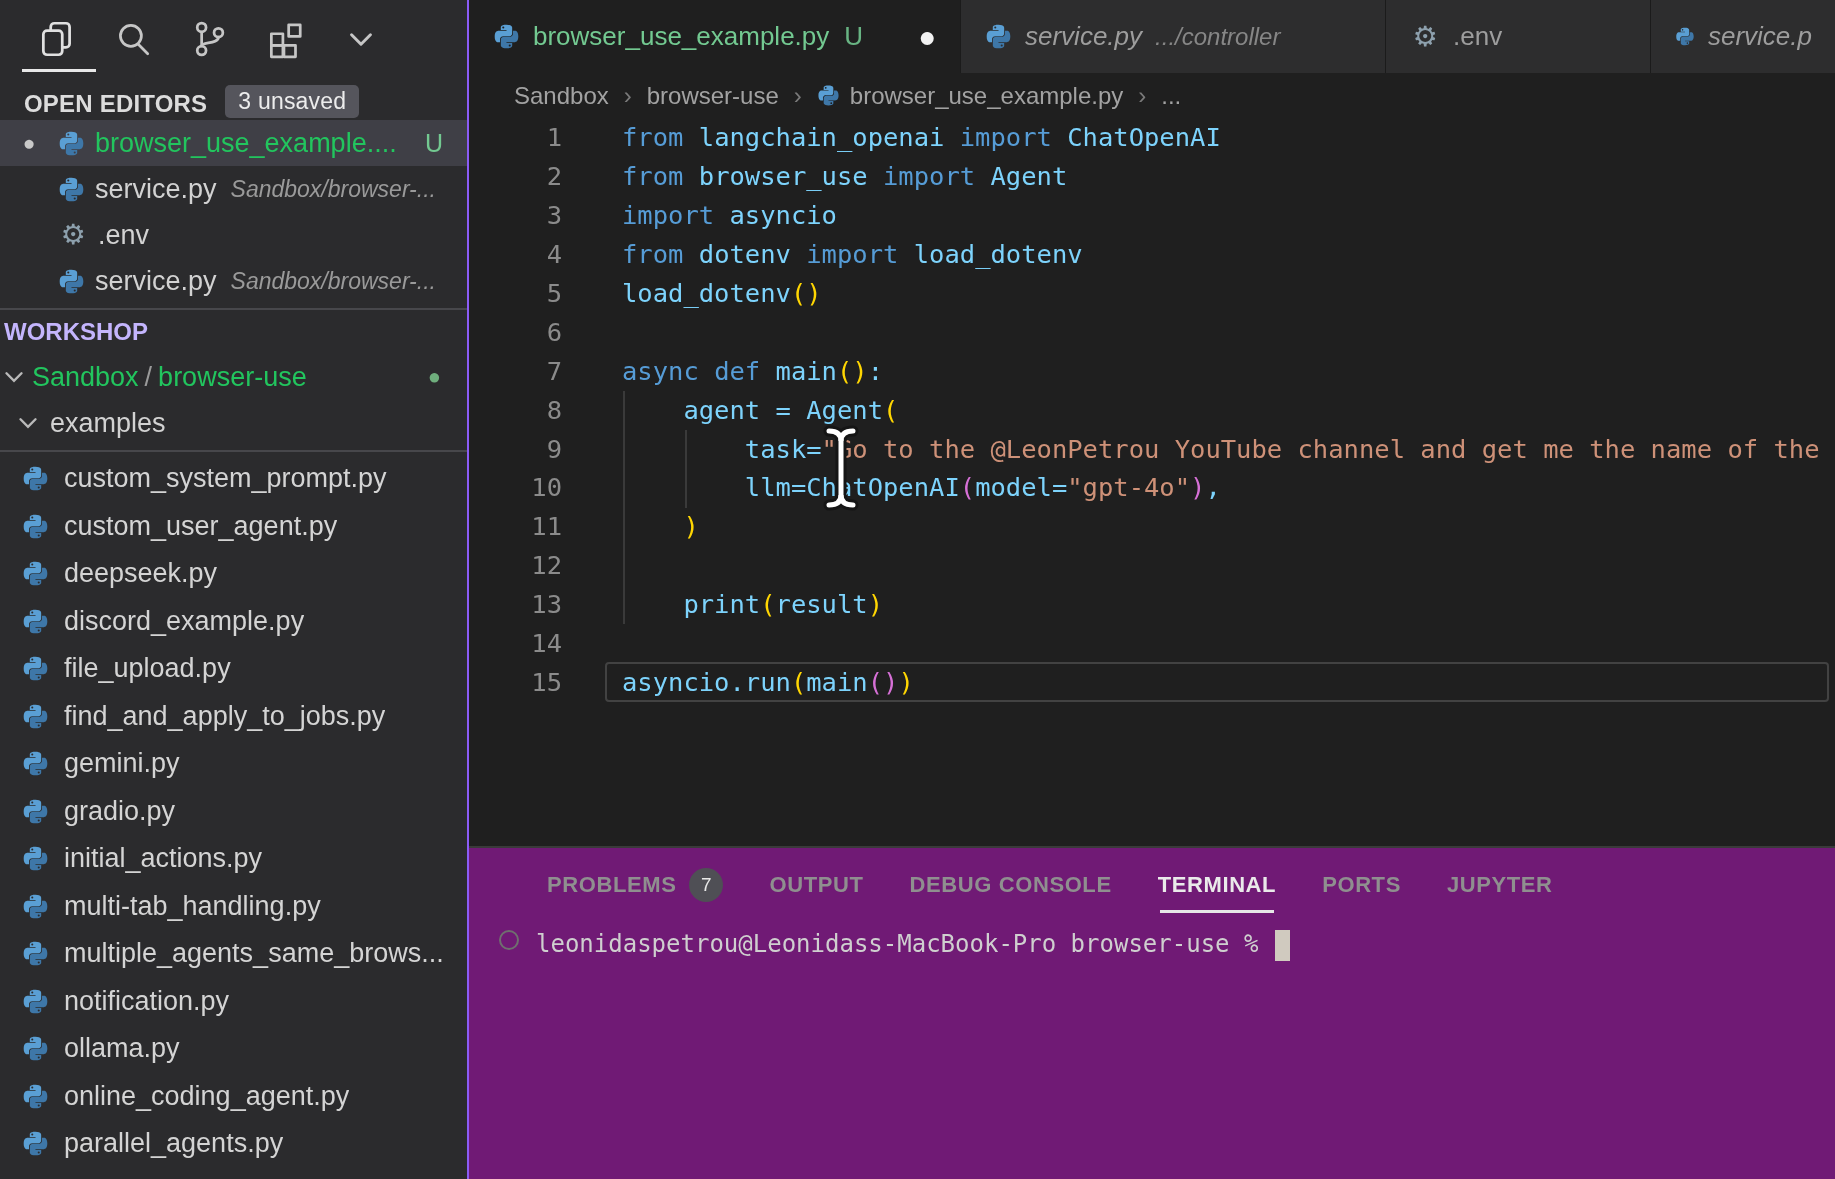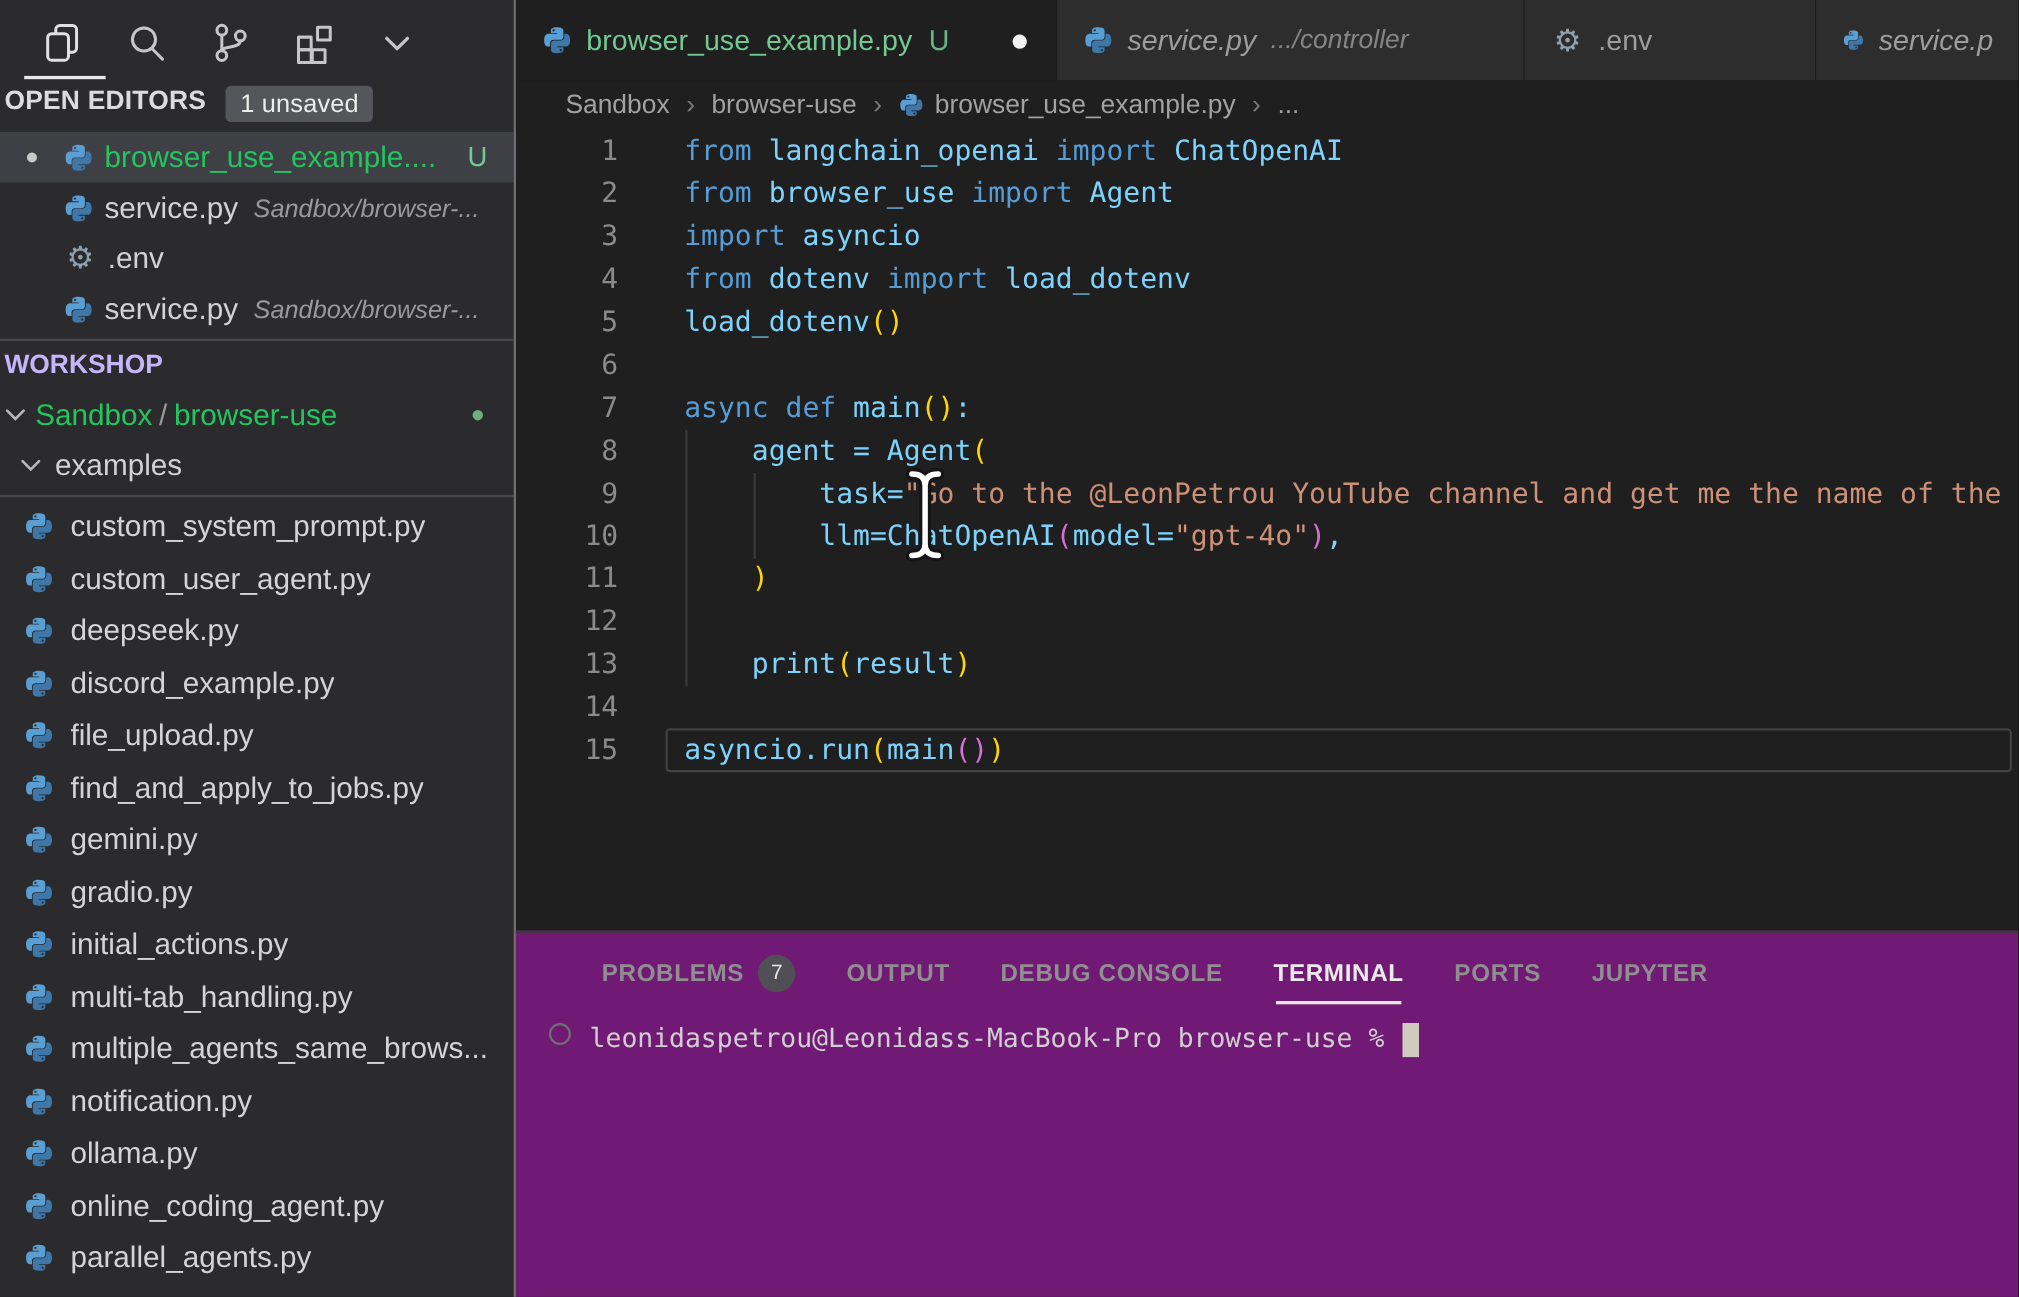--- a/index.html
+++ b/index.html
@@ -4,21 +4,21 @@
 <style>
   html,body{margin:0;padding:0;background:#101010;}
   .screen{position:relative;width:1835px;height:1179px;overflow:hidden;background:#1f1f1f;
           font-family:"Liberation Sans",sans-serif;-webkit-font-smoothing:antialiased;}
 
   
   .sidebar{position:absolute;left:0;top:0;width:467px;height:1179px;background:#2b2b2d;color:#d2d2d2;}
   .activity{height:78px;display:flex;align-items:center;padding-left:36px;gap:34px;position:relative;}
   .act-ic{width:42px;height:42px;flex:none;}
   .act-underline{position:absolute;left:22px;top:69px;width:74px;height:3px;background:#e8e8e8;}
-  .sec-head{display:flex;align-items:flex-start;height:40px;padding-left:4px;font-weight:700;
+  .sec-head{display:flex;align-items:flex-end;height:40px;padding-left:24px;font-weight:700;
             font-size:24px;color:#dcdcdc;gap:18px;letter-spacing:.2px;}
   .badge{background:#55555c;color:#ededed;font-weight:400;font-size:23px;padding:3px 13px;border-radius:5px;}
   .oe-list{margin-top:2px;}
   .oe-row{height:46px;display:flex;align-items:center;font-size:27px;}
   .oe-row.sel{background:#3f3f46;}
   .oe-dot{width:58px;text-align:center;color:#c9c9c9;font-size:21px;flex:none;}
   .oe-label{margin-left:10px;white-space:nowrap;}
   .green{color:#22c55e;}
   .oe-desc{margin-left:14px;color:#9a9a9a;font-size:23px;font-style:italic;white-space:nowrap;overflow:hidden;}
   .oe-git{margin-left:auto;margin-right:24px;color:#73c991;font-size:25px;flex:none;}
@@ -31,21 +31,21 @@
   .ws-folder{height:46px;display:flex;align-items:center;font-size:27px;padding-left:16px;gap:10px;}
   .chev{width:24px;height:24px;flex:none;}
   .file-list{margin-top:3px;}
   .file-row{height:47.5px;display:flex;align-items:center;padding-left:22px;gap:15px;font-size:27px;color:#d4d4d4;}
   .file-row .fic{flex:none;}
   .file-label{white-space:nowrap;overflow:hidden;}
   .fic{width:27px;height:27px;}
   .gear{font-family:"DejaVu Sans",sans-serif;color:#8da0ad;font-size:28px;line-height:1;width:30px;text-align:center;flex:none;}
 
   
-  .editor{position:absolute;left:467px;top:0;right:0;bottom:0;background:#1f1f1f;border-left:2px solid #737373;}
+  .editor{position:absolute;left:467px;top:0;right:0;bottom:0;background:#1f1f1f;border-left:2px solid #8b5cf6;}
   .tabbar{height:73px;display:flex;background:#232324;overflow:hidden;}
   .tab{display:flex;align-items:center;gap:13px;padding:0 24px;background:#2d2d2e;
        border-right:1px solid #1b1b1b;font-size:26px;color:#9d9d9d;overflow:hidden;flex:none;box-sizing:border-box;}
   .tab.active{background:#1f1f1f;}
   .tab.active .tl{color:#73c991;}
   .tab.it .tl,.tab.it .td{font-style:italic;}
   .tl{white-space:nowrap;}
   .td{color:#868686;font-size:24px;white-space:nowrap;}
   .tsuf{color:#73c991;opacity:.88;margin-left:2px;}
   .tdot{color:#f2f2f2;font-size:30px;margin-left:auto;line-height:1;}
@@ -121,21 +121,21 @@
         </g>
       </svg>
       <svg class="act-ic" viewBox="0 0 40 40">
         <path d="M11 16l9 9 9-9" fill="none" stroke="#c6c6c6" stroke-width="2.8" stroke-linecap="round" stroke-linejoin="round"></path>
       </svg>
       <div class="act-underline"></div>
     </div>
 
     <div class="sec-head">
       <span>OPEN EDITORS</span>
-      <span class="badge">1 unsaved</span>
+      <span class="badge">3 unsaved</span>
     </div>
 
     <div class="oe-list" id="oe-list">
         <div class="oe-row sel">
           <span class="oe-dot">●</span>
           <svg class="fic" viewBox="0 0 32 32">
       <path fill="#5a9fd4" d="M15.9 2c-7.1 0-6.65 3.07-6.65 3.07l.01 3.18h6.77v.95H6.55S2 8.79 2 16s3.96 6.96 3.96 6.96H8.33v-3.32s-.13-3.97 3.9-3.97h6.72s3.77.06 3.77-3.65V5.77S23.3 2 15.9 2zm-3.73 2.14a1.22 1.22 0 1 1 0 2.44 1.22 1.22 0 0 1 0-2.44z"></path>
       <path fill="#3e77a8" d="M16.1 30c7.1 0 6.65-3.07 6.65-3.07l-.01-3.18h-6.77v-.95h9.47S30 23.21 30 16s-3.96-6.96-3.96-6.96H23.67v3.32s.13 3.97-3.9 3.97h-6.72s-3.77-.06-3.77 3.65v6.25S8.7 30 16.1 30zm3.73-2.14a1.22 1.22 0 1 1 0-2.44 1.22 1.22 0 0 1 0 2.44z"></path>
     </svg>
           <span class="oe-label green">browser_use_example....</span>

